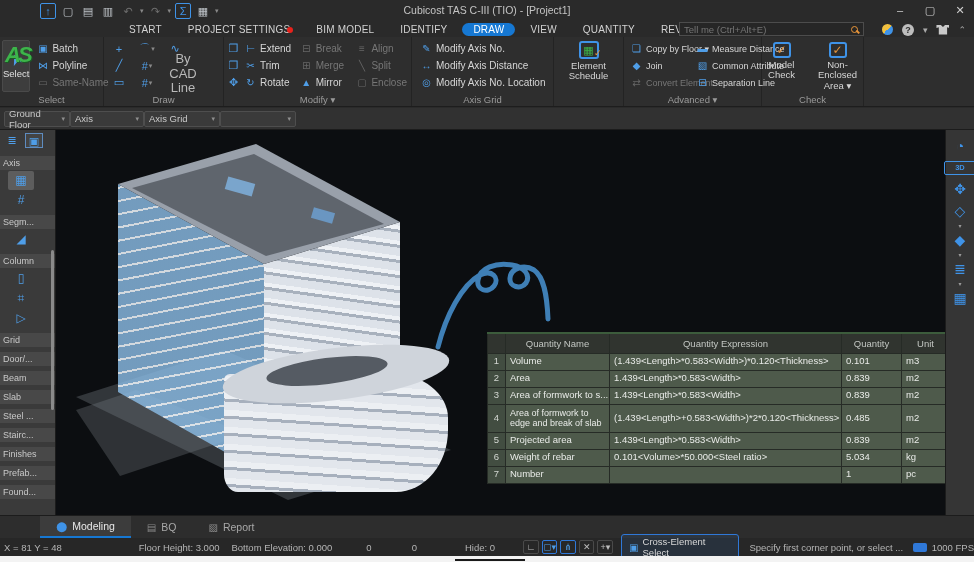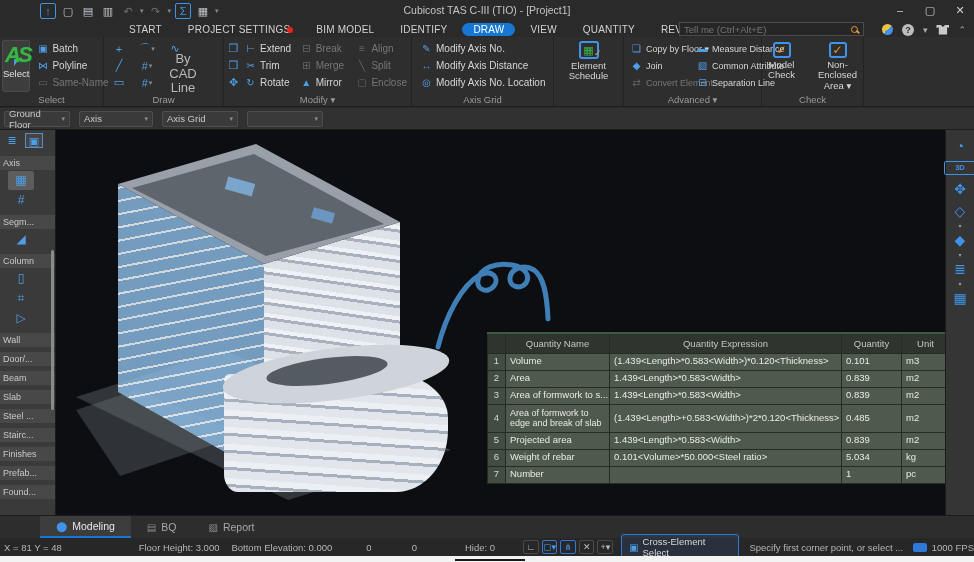--- a/index.html
+++ b/index.html
@@ -57,21 +57,21 @@
   .axitem { height:17px; }
   .bigv { display:flex; flex-direction:column; align-items:center; justify-content:flex-start; padding-top:4px; gap:2px; font-size:9.5px; color:#d6d6d6; text-align:center; line-height:1.1; }
   .chk { width:18px; height:16px; border:2px solid #3f93e8; border-radius:3px; color:#e8953a; font-size:12px; font-weight:bold; line-height:13px; text-align:center; }
   .esic { width:20px; height:18px; border:2px solid #3f93e8; border-radius:3px; color:#3db54a; font-size:11px; line-height:15px; text-align:center; position:relative; }
   .esic::after { content:"✓"; position:absolute; right:-5px; bottom:-4px; color:#e8953a; font-size:9px; }
   .advwrap { display:flex; gap:4px; }
   .advcol { display:flex; flex-direction:column; }
   .advcol .itm { font-size:9px; height:17px; }
 
   
-  .ctxbar { position:absolute; left:0; top:108px; width:974px; height:22px; background:#313131; border-bottom:1px solid #1c1c1c; display:flex; align-items:center; gap:9px; padding-left:4px; }
+  .ctxbar { position:absolute; left:0; top:108px; width:974px; height:22px; background:#313131; border-bottom:1px solid #1c1c1c; display:flex; align-items:center; padding-left:4px; }
   .dd { height:16px; background:#3a3a3a; border:1px solid #4e4e4e; border-radius:2px; display:flex; align-items:center; justify-content:space-between; padding:0 4px; font-size:9.5px; color:#cacaca; }
   .dd .ca { color:#8f8f8f; font-size:7px; margin-left:4px; }
 
   
   .main { position:absolute; left:0; top:130px; width:974px; height:385px; display:flex; }
   .sidebar { position:relative; width:56px; background:#3a3a3a; border-right:1px solid #1c1c1c; overflow:hidden; }
   .sb-top { display:flex; gap:4px; padding:3px 3px; }
   .sb-topic { width:18px; height:15px; color:#4f9ee8; font-size:11px; text-align:center; line-height:15px; }
   .sb-topic.on { border:1px solid #5e8cc0; background:#444; }
   .sb-head { height:14px; background:#484848; color:#c9c9c9; font-size:9px; line-height:14px; padding-left:3px; margin-top:5px; white-space:nowrap; overflow:hidden; }
@@ -399,21 +399,21 @@
       </div>
       <div class="sb-head">Axis</div>
       <div class="sb-ico sel">▦</div>
       <div class="sb-ico">#</div>
       <div class="sb-head">Segm...</div>
       <div class="sb-ico">◢</div>
       <div class="sb-head">Column</div>
       <div class="sb-ico">▯</div>
       <div class="sb-ico">⌗</div>
       <div class="sb-ico">▷</div>
-      <div class="sb-head">Wall</div>
+      <div class="sb-head">Grid</div>
       <div class="sb-head">Door/...</div>
       <div class="sb-head">Beam</div>
       <div class="sb-head">Slab</div>
       <div class="sb-head">Steel ...</div>
       <div class="sb-head">Stairc...</div>
       <div class="sb-head">Finishes</div>
       <div class="sb-head">Prefab...</div>
       <div class="sb-head">Found...</div>
       <div class="sb-scroll"></div>
     </div>

